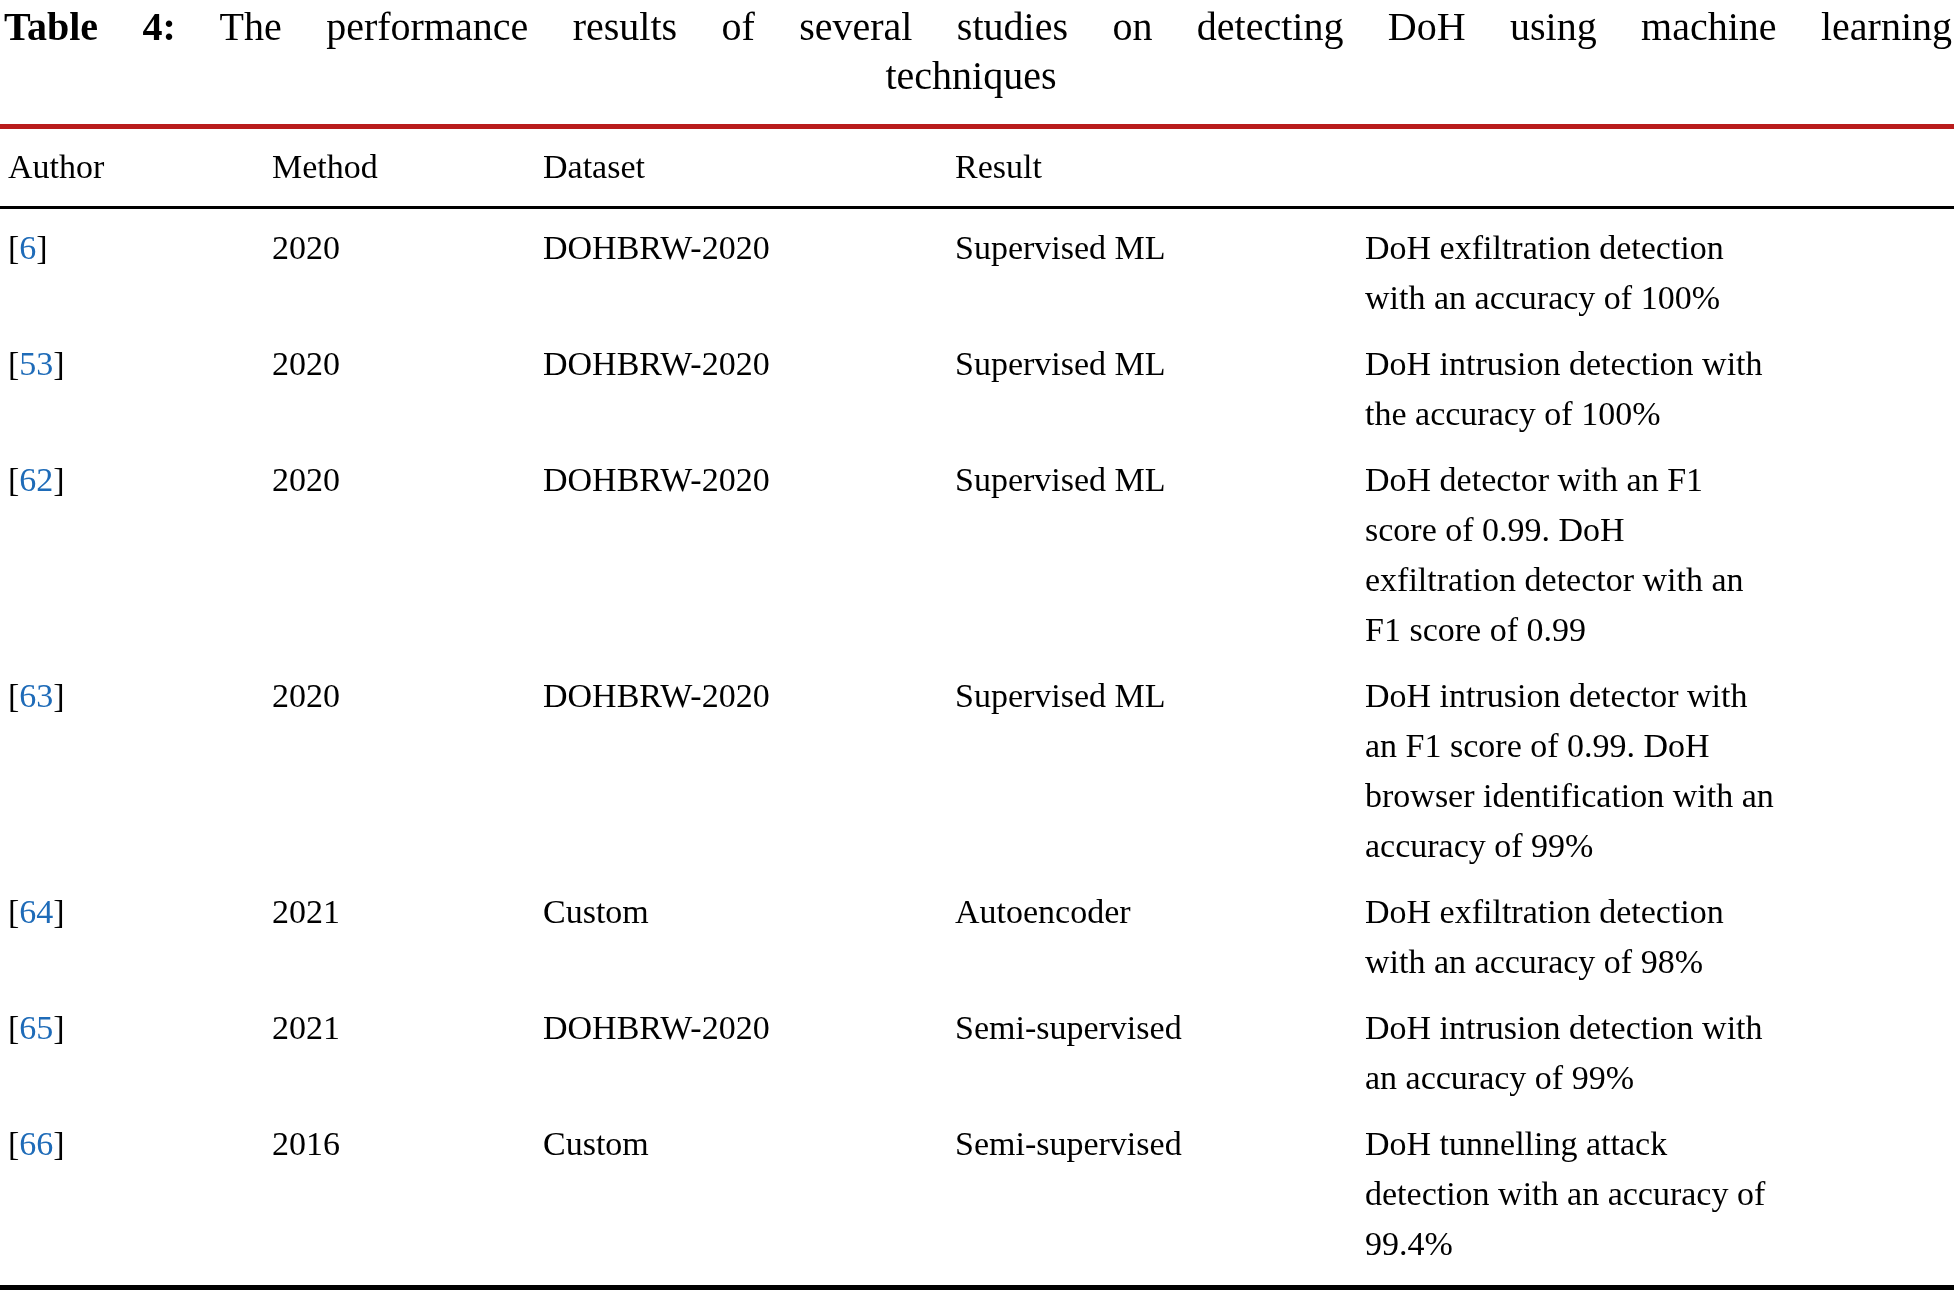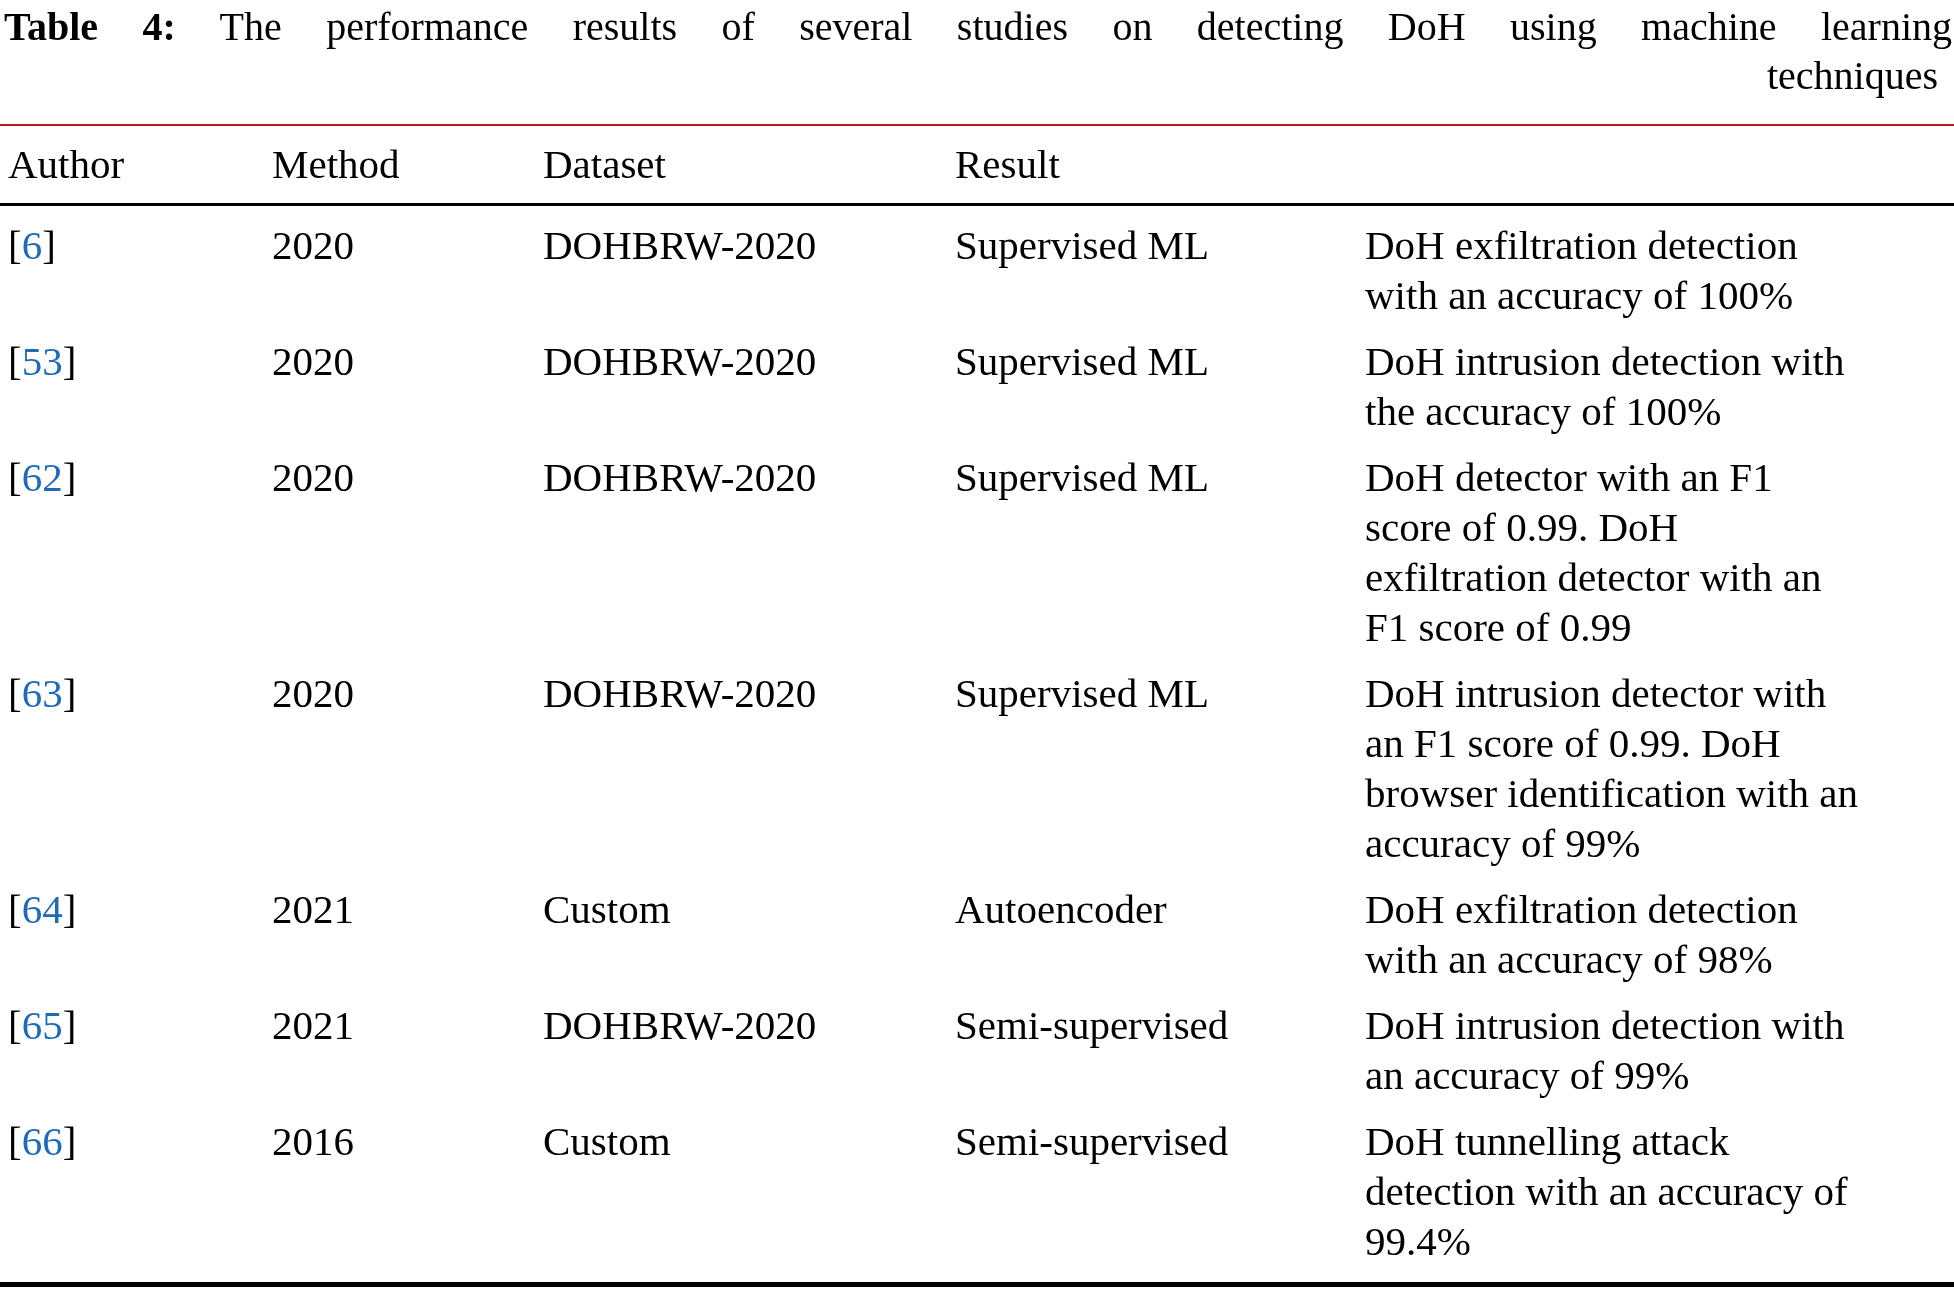--- a/index.html
+++ b/index.html
@@ -26,28 +26,28 @@
     display: block;
     text-align: justify;
     text-align-last: justify;
     width: 1948px;
   }
   .caption-label {
     font-weight: bold;
   }
   .caption-line2 {
     display: block;
-    text-align: right;
+    text-align: center;
   }
   
   .tbl {
     margin-top: 24px;
-    border-top: 2px solid #b91c1c;
+    border-top: 5px solid #b91c1c;
     border-bottom: 5px solid #000;
-    font-size: 41px;
+    font-size: 34px;
     line-height: 50px;
   }
   .tbl-grid {
     display: grid;
     grid-template-columns: 264px 271px 412px 410px 1fr;
     padding-left: 8px;
   }
   .tbl-header {
     padding-top: 13px;
     padding-bottom: 14px;

